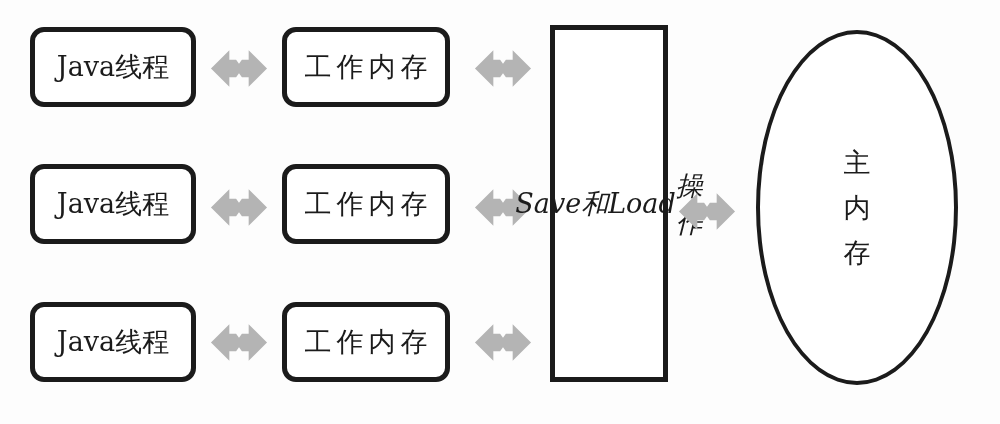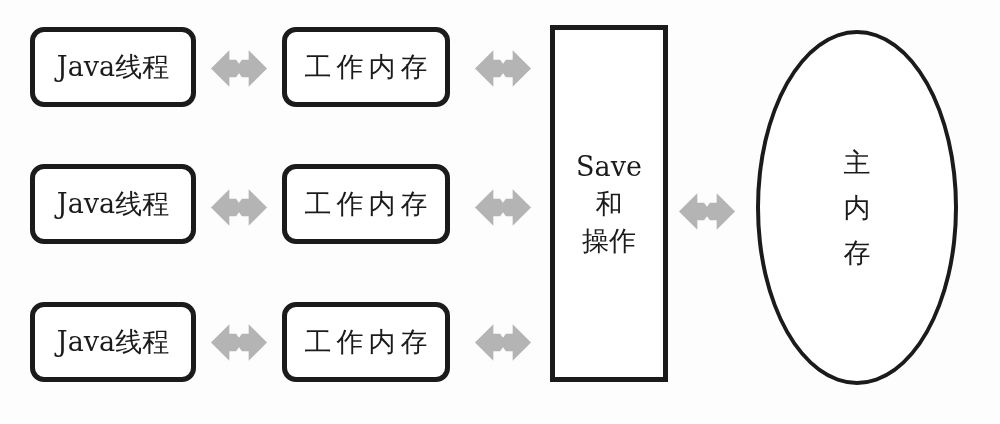--- a/index.html
+++ b/index.html
@@ -51,26 +51,27 @@
   .saveload {
     position: absolute;
     box-sizing: border-box;
     left: 550px;
     top: 25px;
     width: 118px;
     height: 357px;
     border: 5px solid var(--ink);
     background: var(--box-bg);
     display: flex;
-    flex-direction: column;
+    flex-direction: row;
     align-items: center;
     justify-content: center;
     font-size: 27px;
     line-height: 37px;
     text-align: center;
+    font-style: italic;
   }
   .ellipse {
     position: absolute;
     box-sizing: border-box;
     left: 756px;
     top: 30px;
     width: 202px;
     height: 355px;
     border: 4px solid var(--ink);
     border-radius: 50%;
@@ -124,20 +125,21 @@
   <div class="box wm r3">
     <span>工作内存</span>
   </div>
   <svg class="arrow a-col2 a-r3" viewBox="0 0 60 44" aria-hidden="true">
     <polygon points="1,22 20,3 20,13 27,13 30,17 33,13 40,13 40,3 59,22 40,41 40,31 33,31 30,27 27,31 20,31 20,41"></polygon>
   </svg>
 
   <div class="saveload">
     <div>Save</div>
     <div>和</div>
+    <div>Load</div>
     <div>操作</div>
   </div>
 
   <svg class="arrow a-main" viewBox="0 0 60 44" aria-hidden="true">
     <polygon points="1,22 20,3 20,13 27,13 30,17 33,13 40,13 40,3 59,22 40,41 40,31 33,31 30,27 27,31 20,31 20,41"></polygon>
   </svg>
 
   <div class="ellipse">
     <div>主</div>
     <div>内</div>

